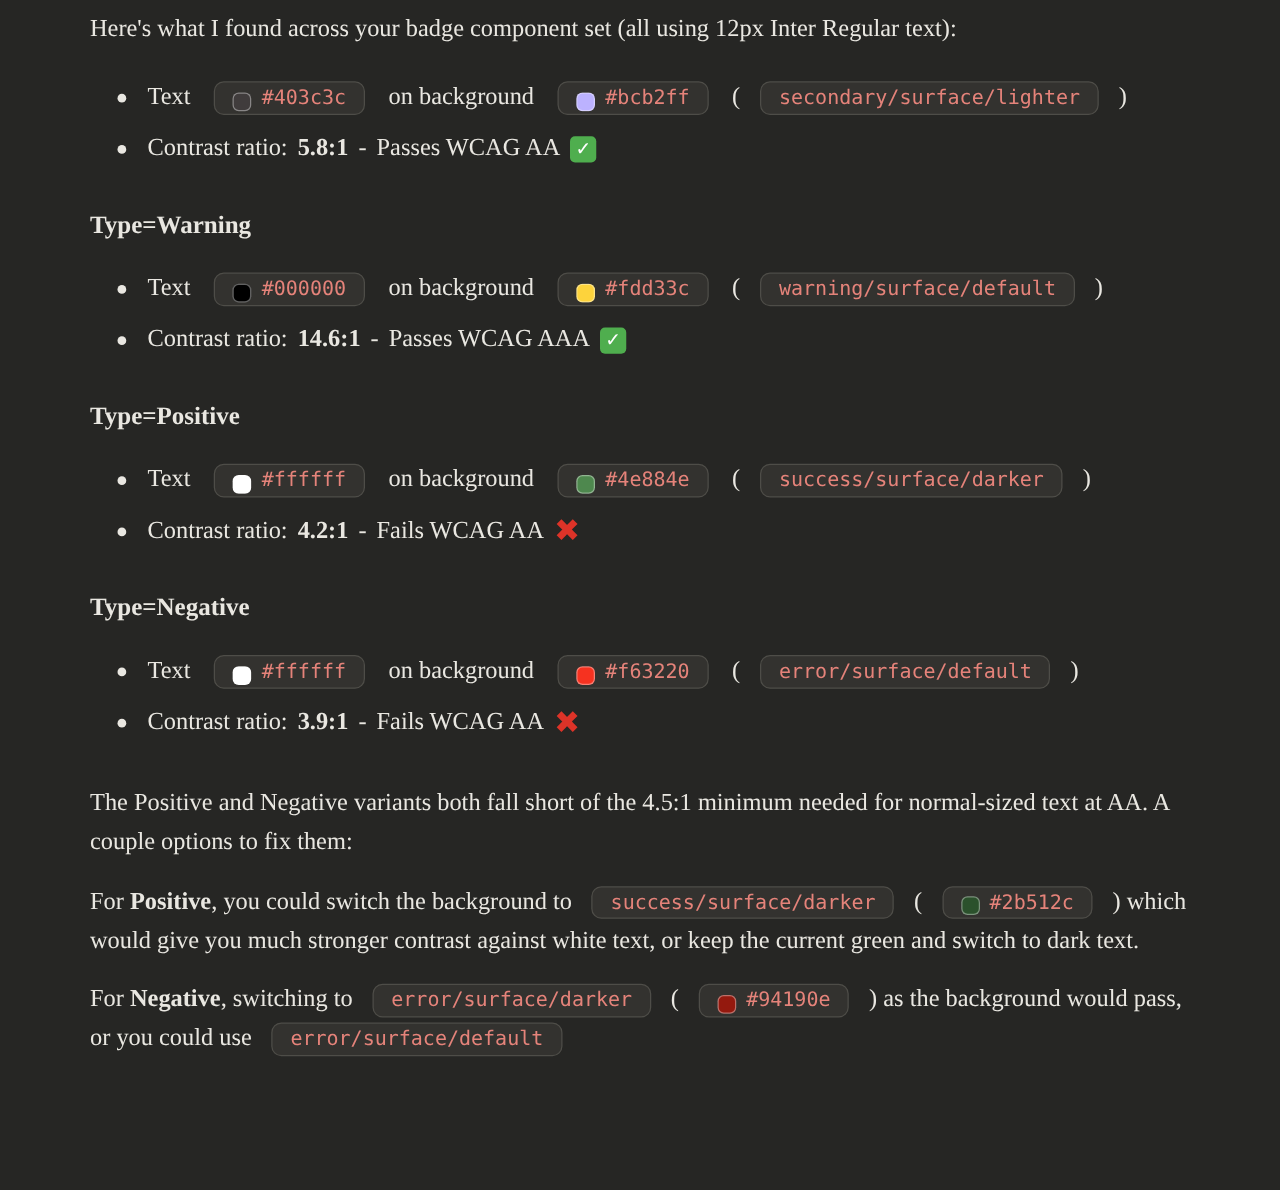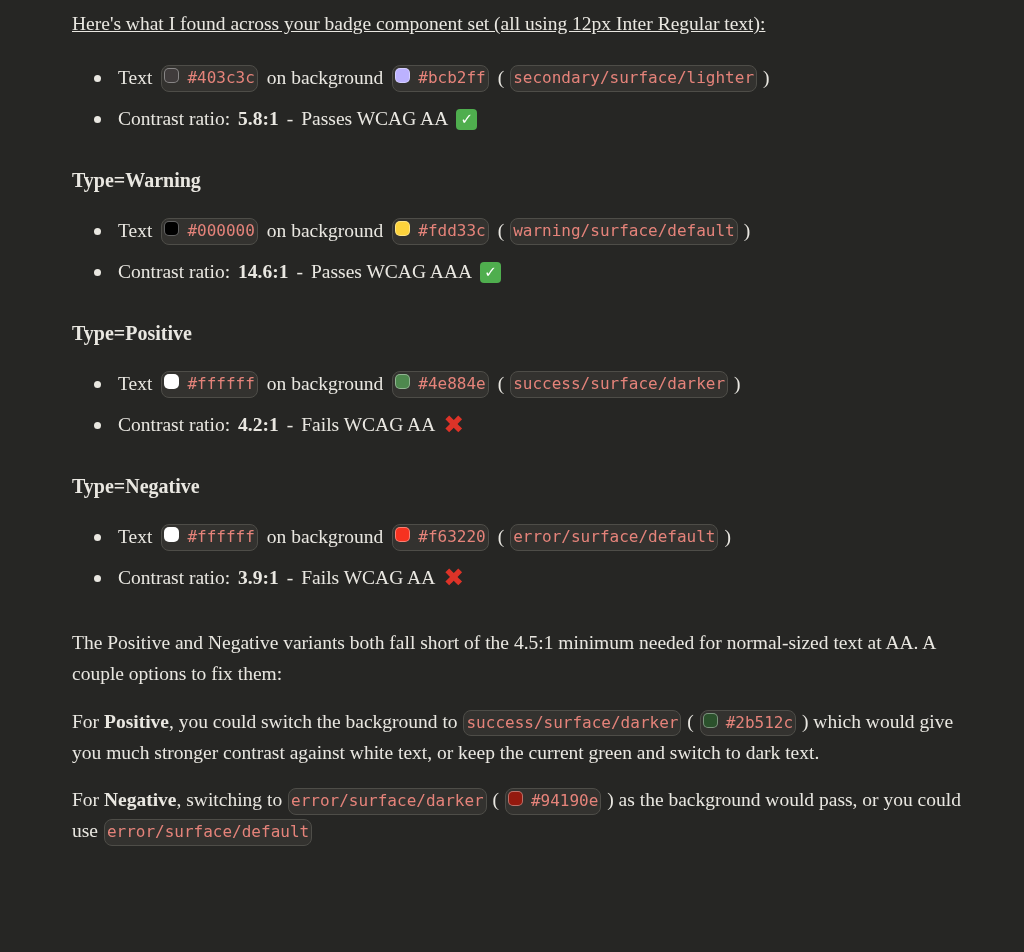--- a/index.html
+++ b/index.html
@@ -15,21 +15,21 @@
   html,body{margin:0;padding:0;}
   body{
     width:1024px;height:952px;overflow:hidden;
     background:var(--page-bg);
     color:var(--text);
     font-family:"Liberation Serif","DejaVu Serif",serif;
     font-size:19.5px;
     padding:8px 58px 0 72px;
   }
   p{margin:0 0 17px;line-height:1.6;}
-  p.intro{margin-bottom:24px;text-decoration:underline;}
+  p.intro{margin-bottom:24px;}
   h3{
     font-size:20px;font-weight:bold;margin:33px 0 23px;line-height:1.3;
   }
   section:first-of-type h3{margin-top:28px;}
   ul.bullets{list-style:none;margin:0 0 6px;padding:0;}
   ul.bullets li{
     position:relative;
     padding-left:46px;
     margin-bottom:11px;
     min-height:30px;
@@ -39,27 +39,27 @@
     position:absolute;left:22px;top:12px;
     width:7px;height:7px;border-radius:50%;
     background:var(--text);
   }
   .row{
     display:flex;align-items:center;flex-wrap:wrap;
     gap:0 8px;min-height:30px;
   }
   .paren-group{display:inline-flex;align-items:center;gap:5px;}
   .chip{
-    display:inline-flex;align-items:flex-start;gap:8px;
+    display:inline-flex;align-items:flex-end;gap:8px;
     background:var(--chip-bg);
     border:1px solid var(--chip-border);
     border-radius:8px;
-    padding:2px 2px;
+    padding:2px 14px;
     vertical-align:middle;
-    margin:0 1px;
+    margin:0 11px;
     line-height:1.3;
   }
   .swatch{
     display:inline-block;width:15px;height:15px;
     border-radius:5px;
     border:1px solid rgba(255,255,255,0.38);
     flex:0 0 auto;
   }
   .code{
     font-family:"DejaVu Sans Mono","Liberation Mono",monospace;

